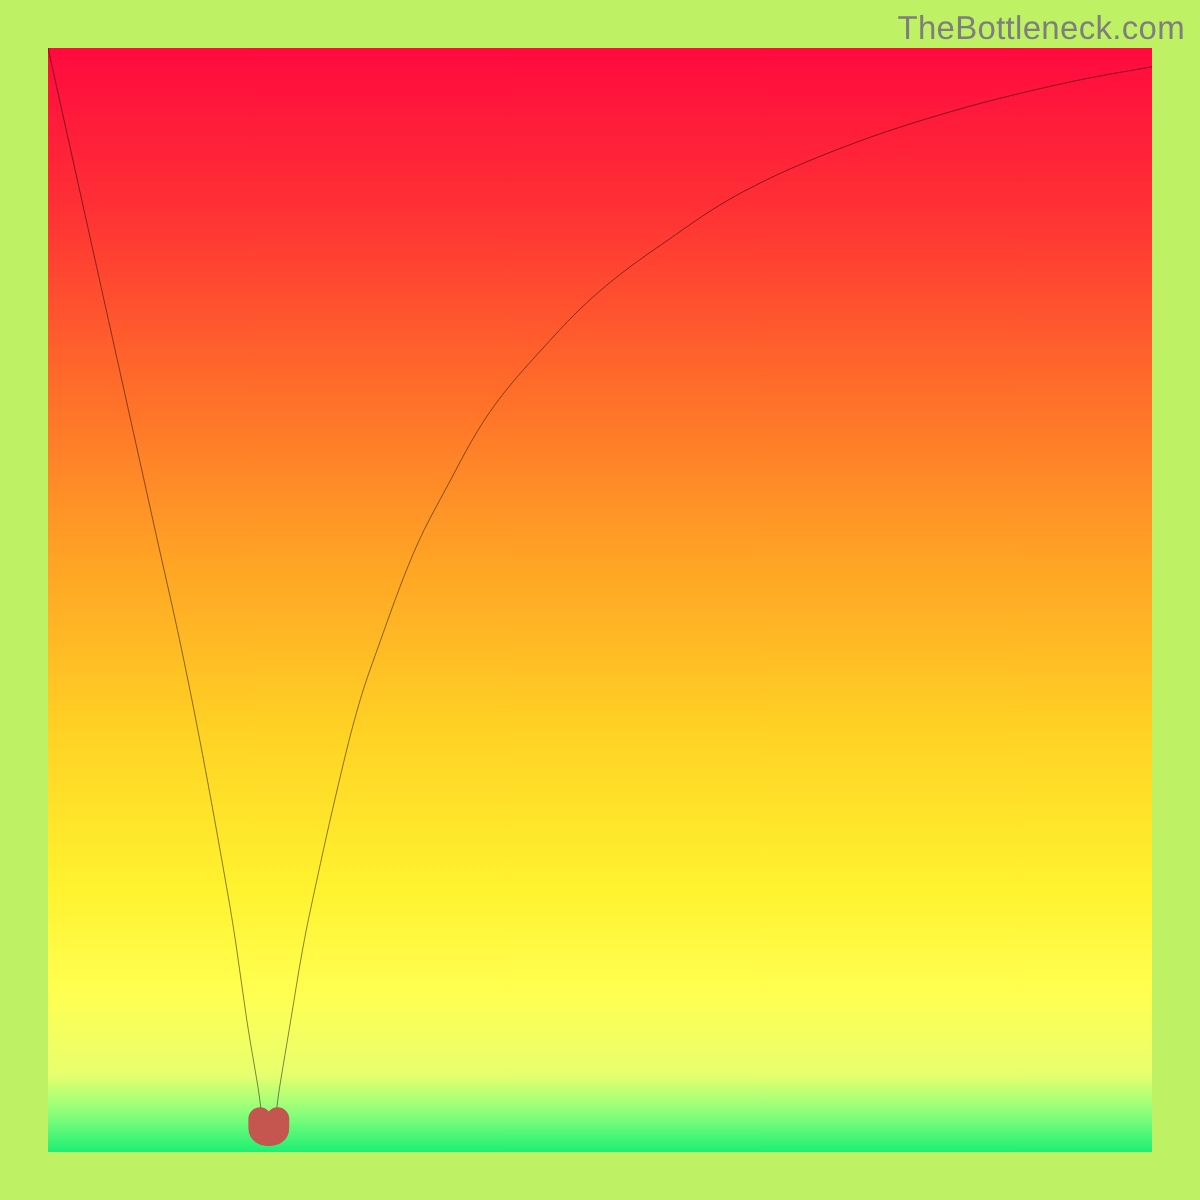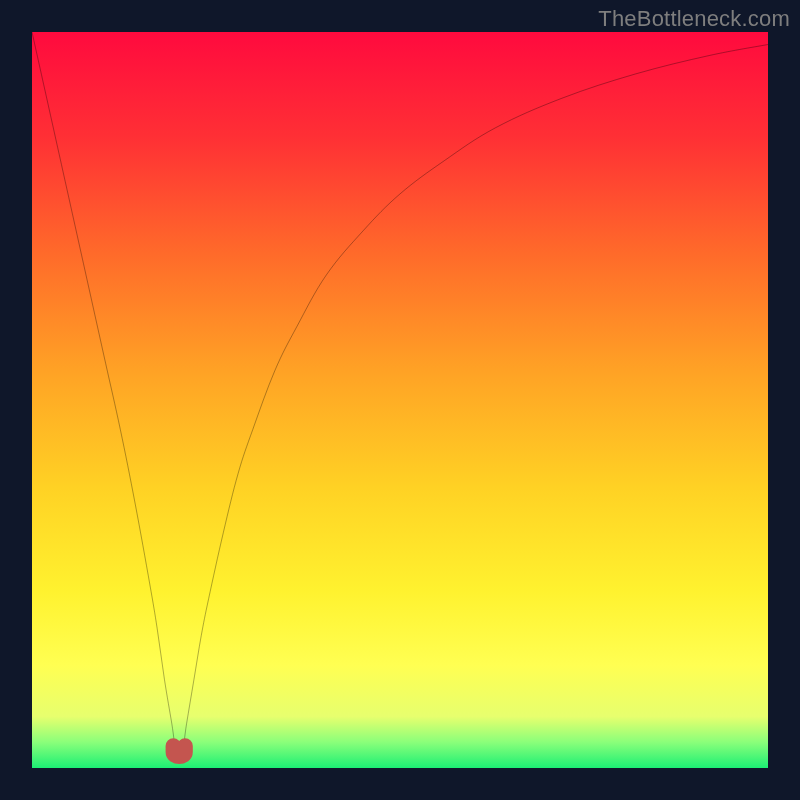--- a/index.html
+++ b/index.html
@@ -7,21 +7,21 @@
     padding: 0;
     width: 800px;
     height: 800px;
     overflow: hidden;
     background: #000;
     font-family: Arial, Helvetica, sans-serif;
   }
   .frame {
     position: absolute;
     inset: 0;
-    background: #0f172a;
+    background: #bef264;
   }
   .plot-area {
     position: absolute;
     left: 32px;
     top: 32px;
     width: 736px;
     height: 736px;
     overflow: hidden;
   }
   .gradient {

